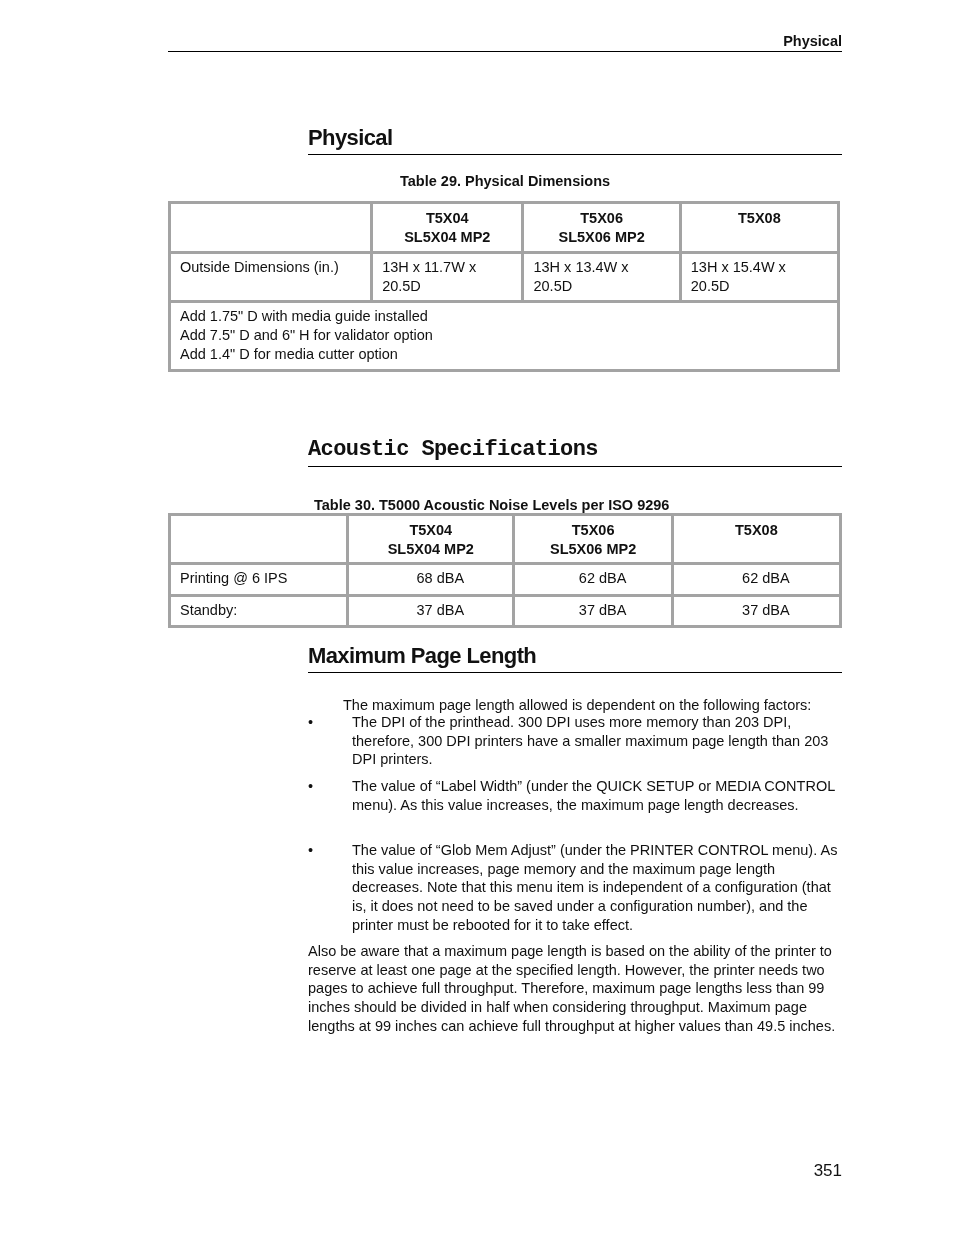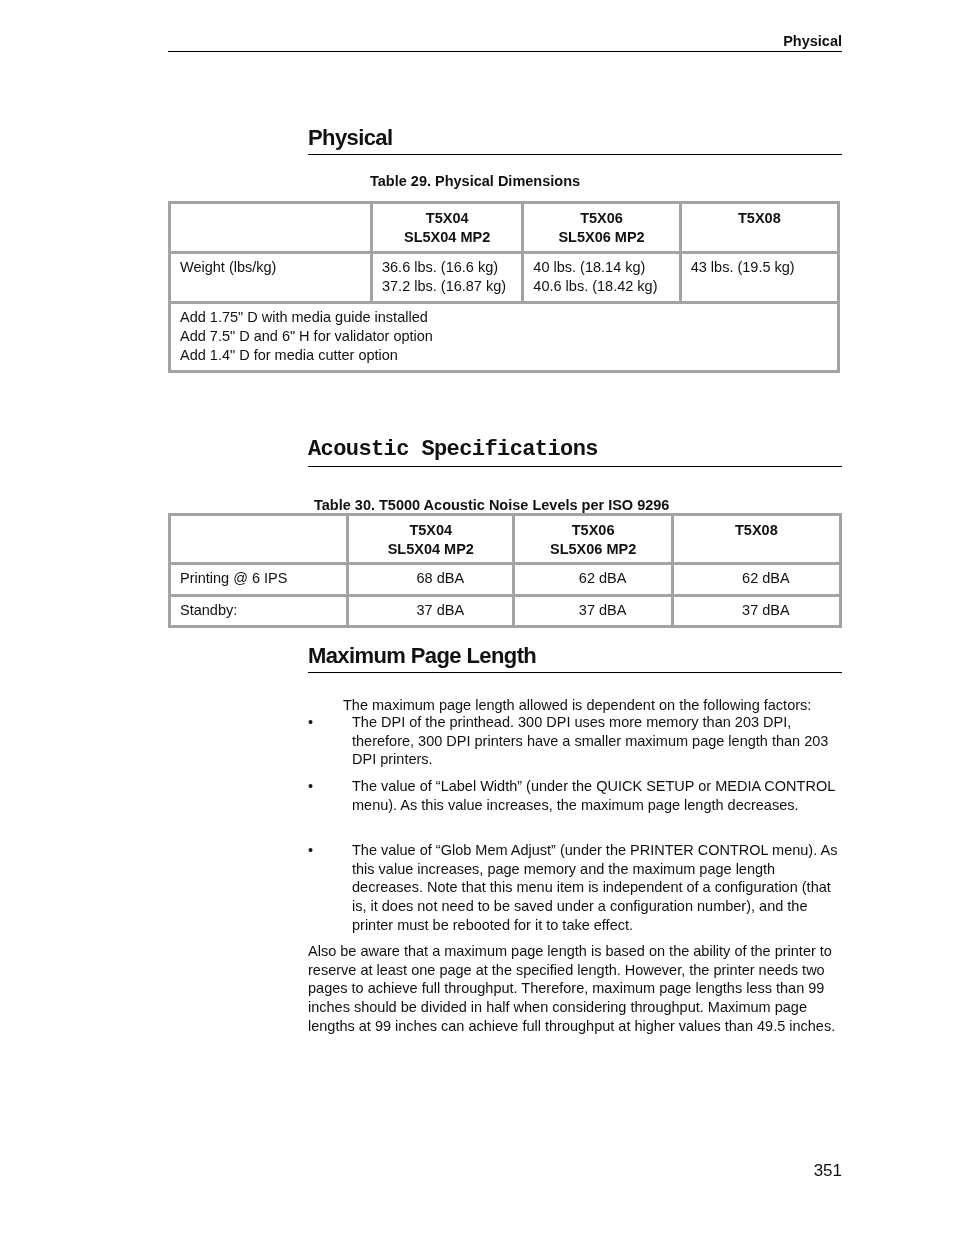--- a/index.html
+++ b/index.html
@@ -17,41 +17,41 @@
   .bullet .dot { position: absolute; left: 0; top: 0; width: 20px; }
   .bullet .txt { margin-left: 44px; }
   .page-num { left: 800px; top: 1162px; width: 42px; text-align: right; font-size: 17px; line-height: 18px; }
 </style>
 </head>
 <body>
 
 <div class="abs running-head">Physical</div>
 
 <div class="abs h2" style="top:124px;">Physical</div>
-<div class="abs caption" style="left:370px; top:172px;">Table 29. Physical Dimensions</div>
+<div class="abs caption" style="left:400px; top:172px;">Table 29. Physical Dimensions</div>
 
 <table class="t1" style="left:168px; top:201px; width:672px;">
   <colgroup>
       <col style="width:203px">
       <col style="width:152px">
       <col style="width:158px">
       <col style="width:159px">
     </colgroup>
   <tbody>
       <tr style="height:50px">
     <th></th>
     <th><span>T5X04</span><br><span>SL5X04 MP2</span></th>
     <th><span>T5X06</span><br><span>SL5X06 MP2</span></th>
     <th><span>T5X08</span></th>
   </tr>
-  <tr style="height:50px">
-    <td>Weight (lbs/kg)</td>
-    <td><span>36.6 lbs. (16.6 kg)</span><br><span>37.2 lbs. (16.87 kg)</span></td>
-    <td><span>40 lbs. (18.14 kg)</span><br><span>40.6 lbs. (18.42 kg)</span></td>
-    <td><span>43 lbs. (19.5 kg)</span></td>
+  <tr style="height:49px">
+    <td>Outside Dimensions (in.)</td>
+    <td><span>13H x 11.7W x</span><br><span>20.5D</span></td>
+    <td><span>13H x 13.4W x</span><br><span>20.5D</span></td>
+    <td><span>13H x 15.4W x</span><br><span>20.5D</span></td>
   </tr>
   <tr style="height:69px">
     <td colspan="4">
       <div>Add 1.75" D with media guide installed</div>
       <div>Add 7.5" D and 6" H for validator option</div>
       <div>Add 1.4" D for media cutter option</div>
     </td>
   </tr>
 </tbody>
   </table>

